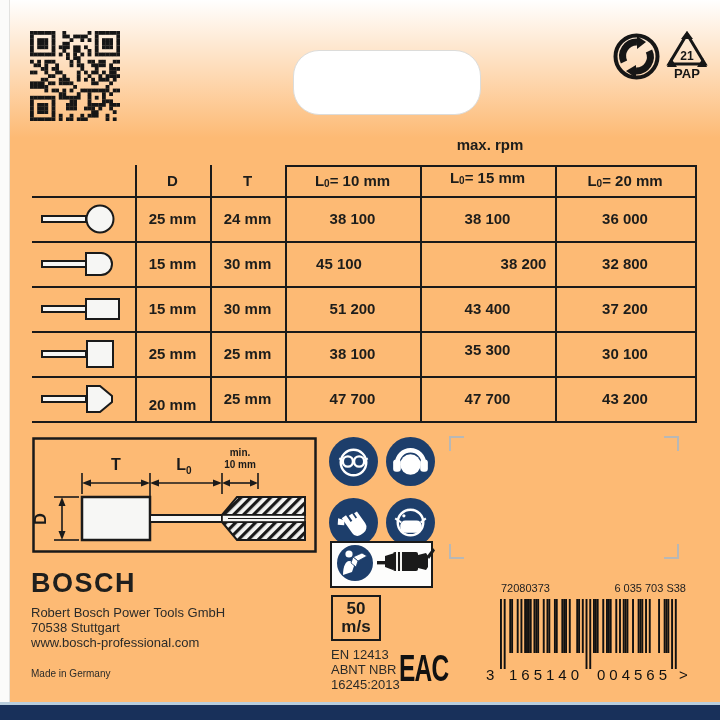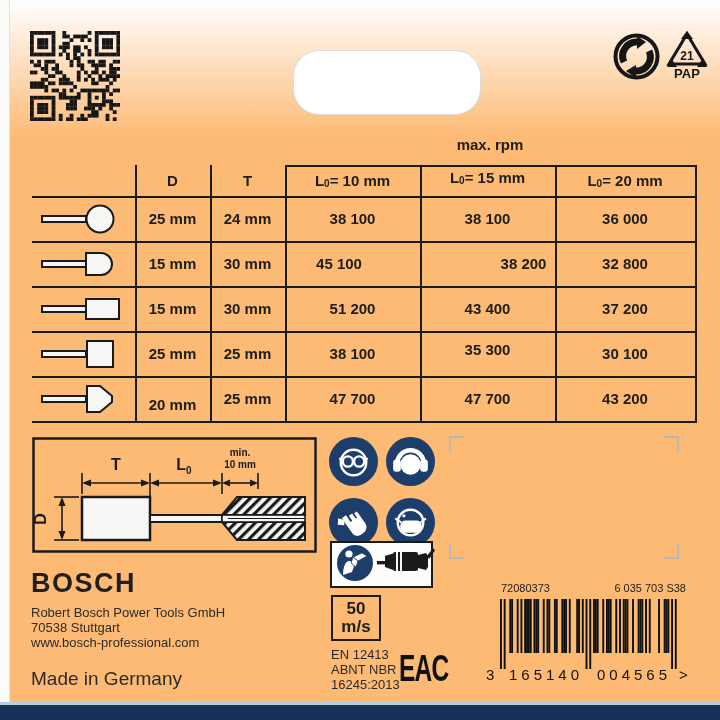--- a/index.html
+++ b/index.html
@@ -10,21 +10,21 @@
            background:linear-gradient(#ffffff 0%,rgba(255,255,255,0) 92%);}
   .left-edge{left:0;top:0;width:9px;height:703px;background:#fbfbfa;border-right:1px solid #e2e2e0;}
   .hang-tab{left:293px;top:50px;width:186px;height:63px;background:#ffffff;
             border:1px solid #dcdcda;border-radius:26px;}
   .tline{background:#1a1a1a;}
   .cell{display:flex;align-items:center;justify-content:center;font-weight:bold;font-size:15px;}
   .cell sub{font-size:10px;vertical-align:baseline;position:relative;top:3px;}
   .rpm-title{font-weight:bold;font-size:15px;}
   .bosch-logo{font-weight:bold;font-size:27px;letter-spacing:1.5px;color:#1f1f1d;}
   .addr{font-size:13px;line-height:15px;color:#2b2b29;}
-  .made{font-size:19px;color:#2b2b29;}
+  .made{font-size:10px;color:#2b2b29;}
   .speed-box{width:46px;height:42px;border:2.5px solid #1a1a1a;display:flex;flex-direction:column;
              align-items:center;justify-content:center;font-weight:bold;font-size:17px;line-height:18px;}
   .std{font-size:13px;line-height:15px;color:#2b2b29;}
   .eac{font-weight:bold;font-size:34px;transform:scale(0.72,1.08);transform-origin:left top;
        letter-spacing:-1px;color:#111;}
   .bc-label{font-size:11px;color:#222;}
   .bc-digits{font-size:15px;color:#111;letter-spacing:4px;white-space:nowrap;}
   .bracket{width:13px;height:13px;}
   .manual-box{width:103px;height:47px;border:2px solid #1a1a1a;background:#fdfdfc;
               display:flex;align-items:center;gap:3px;padding-left:4px;box-sizing:border-box;}

